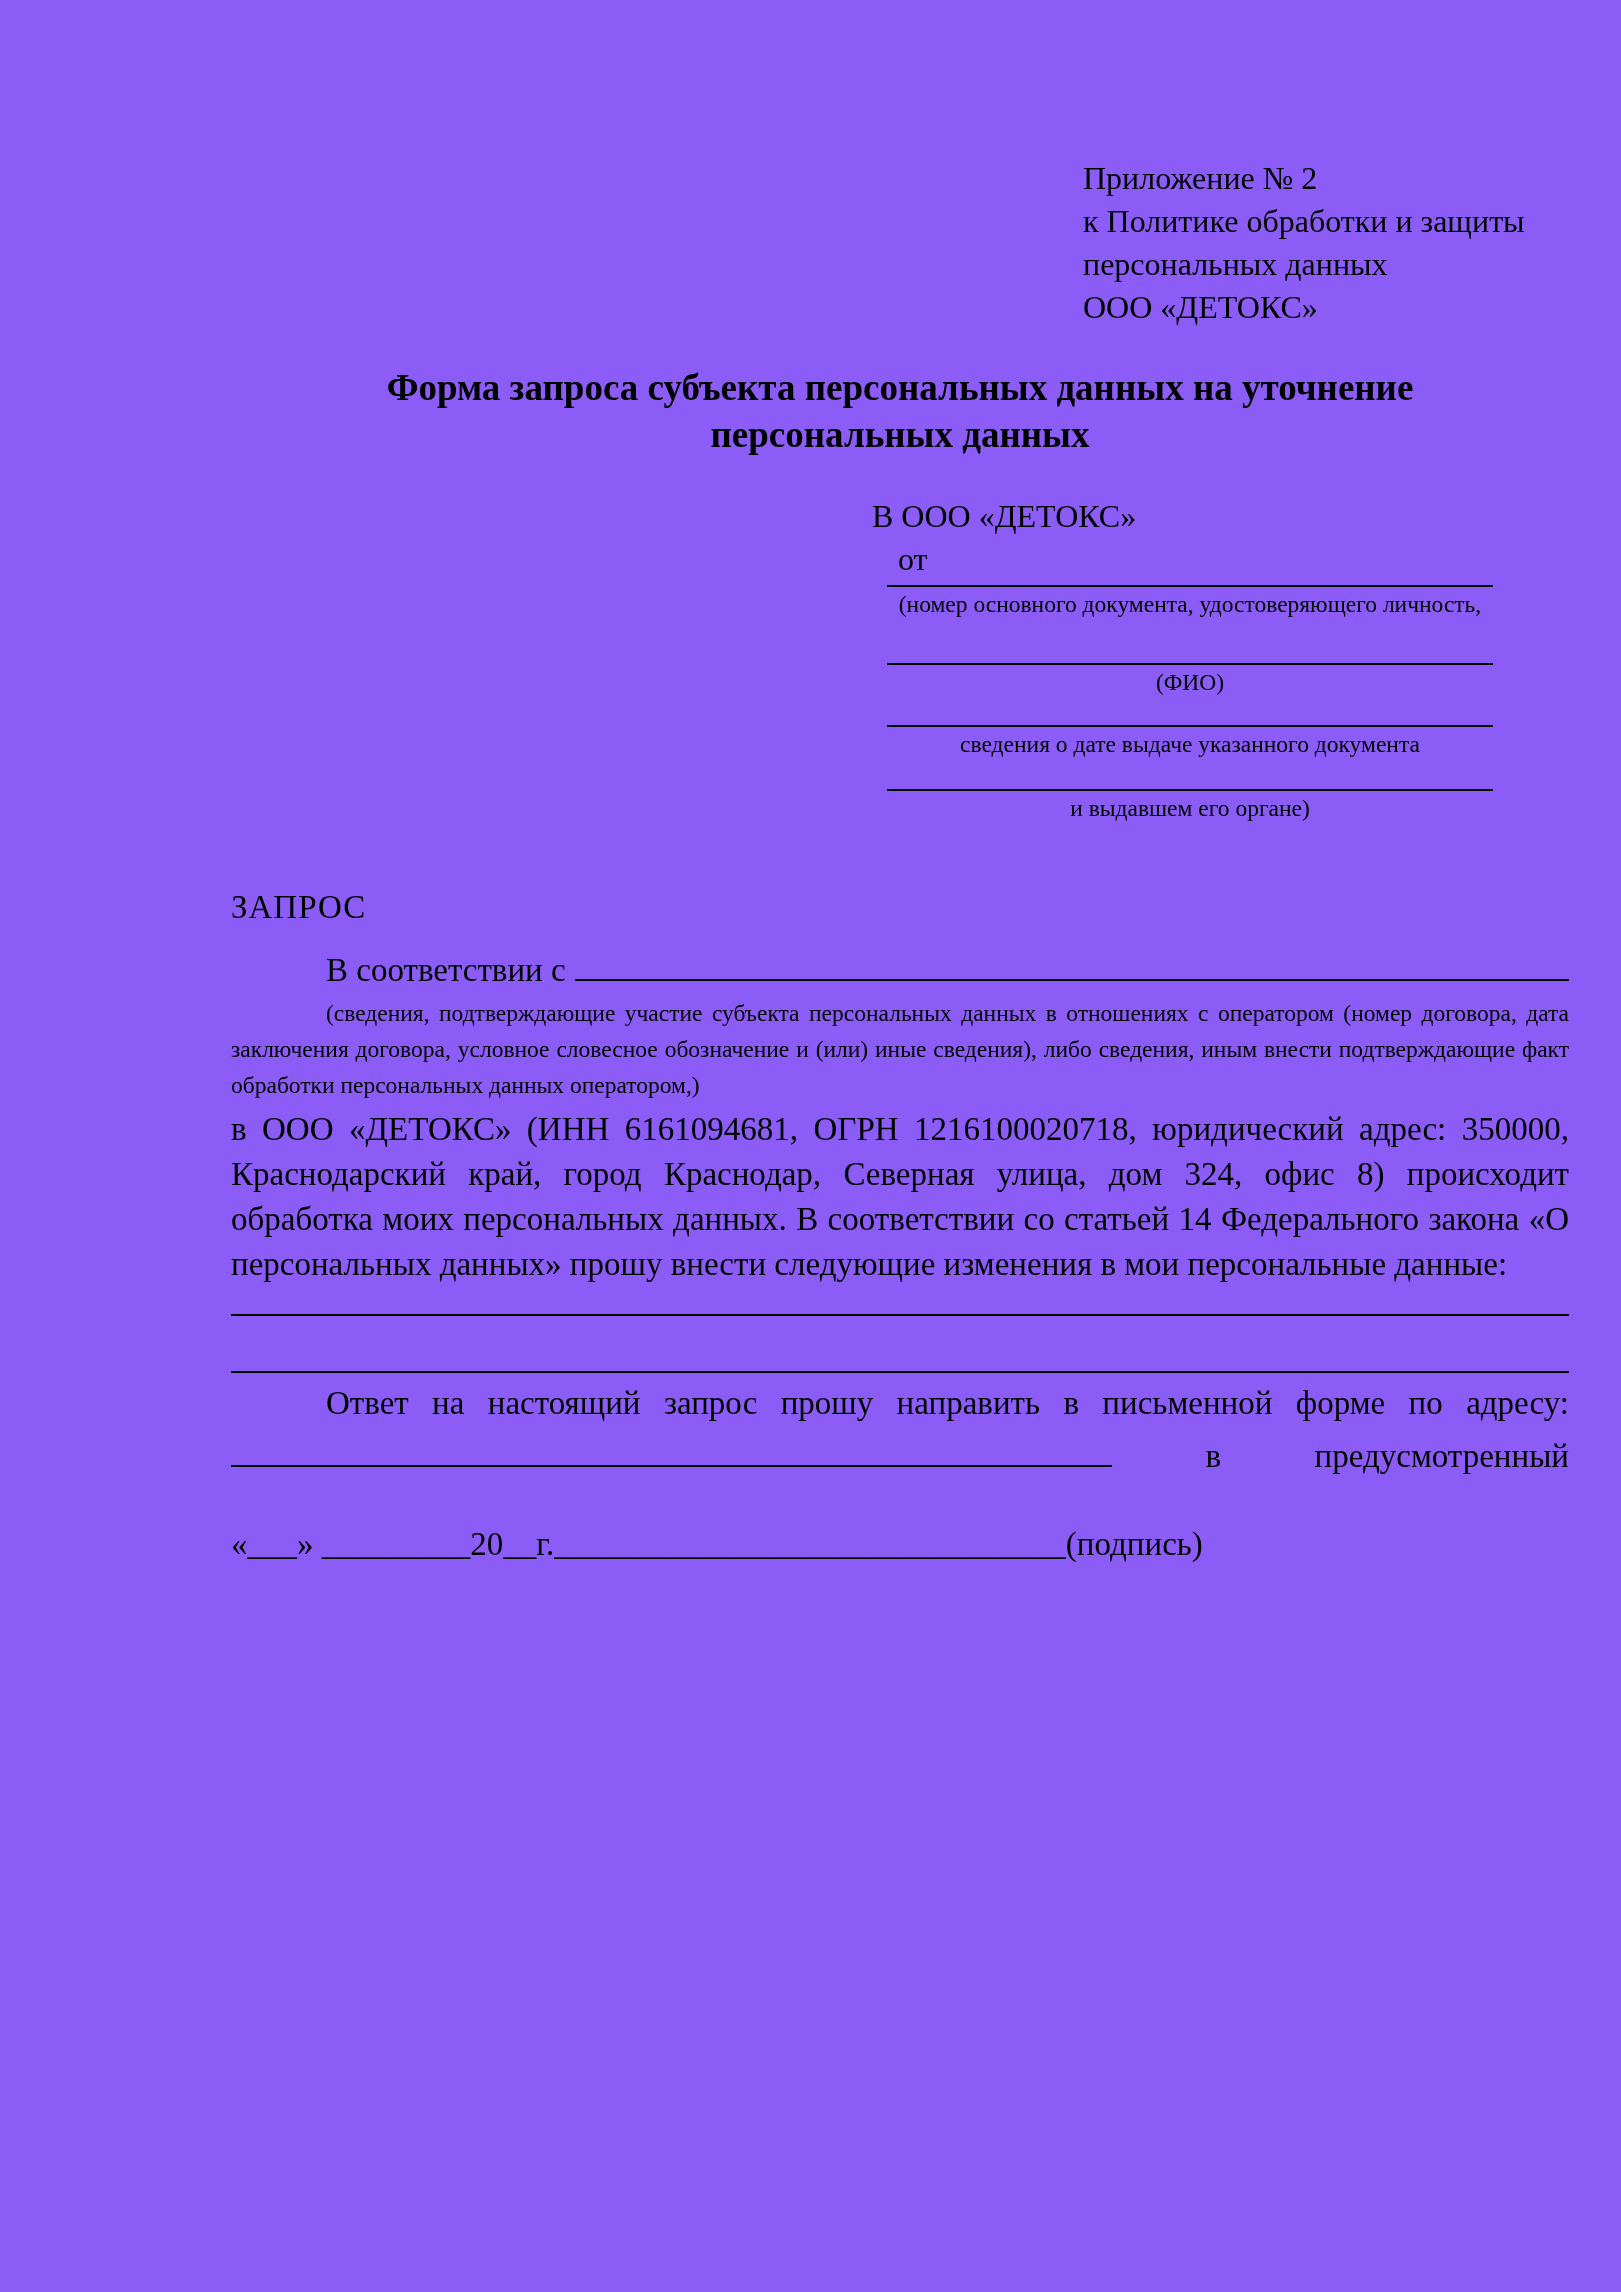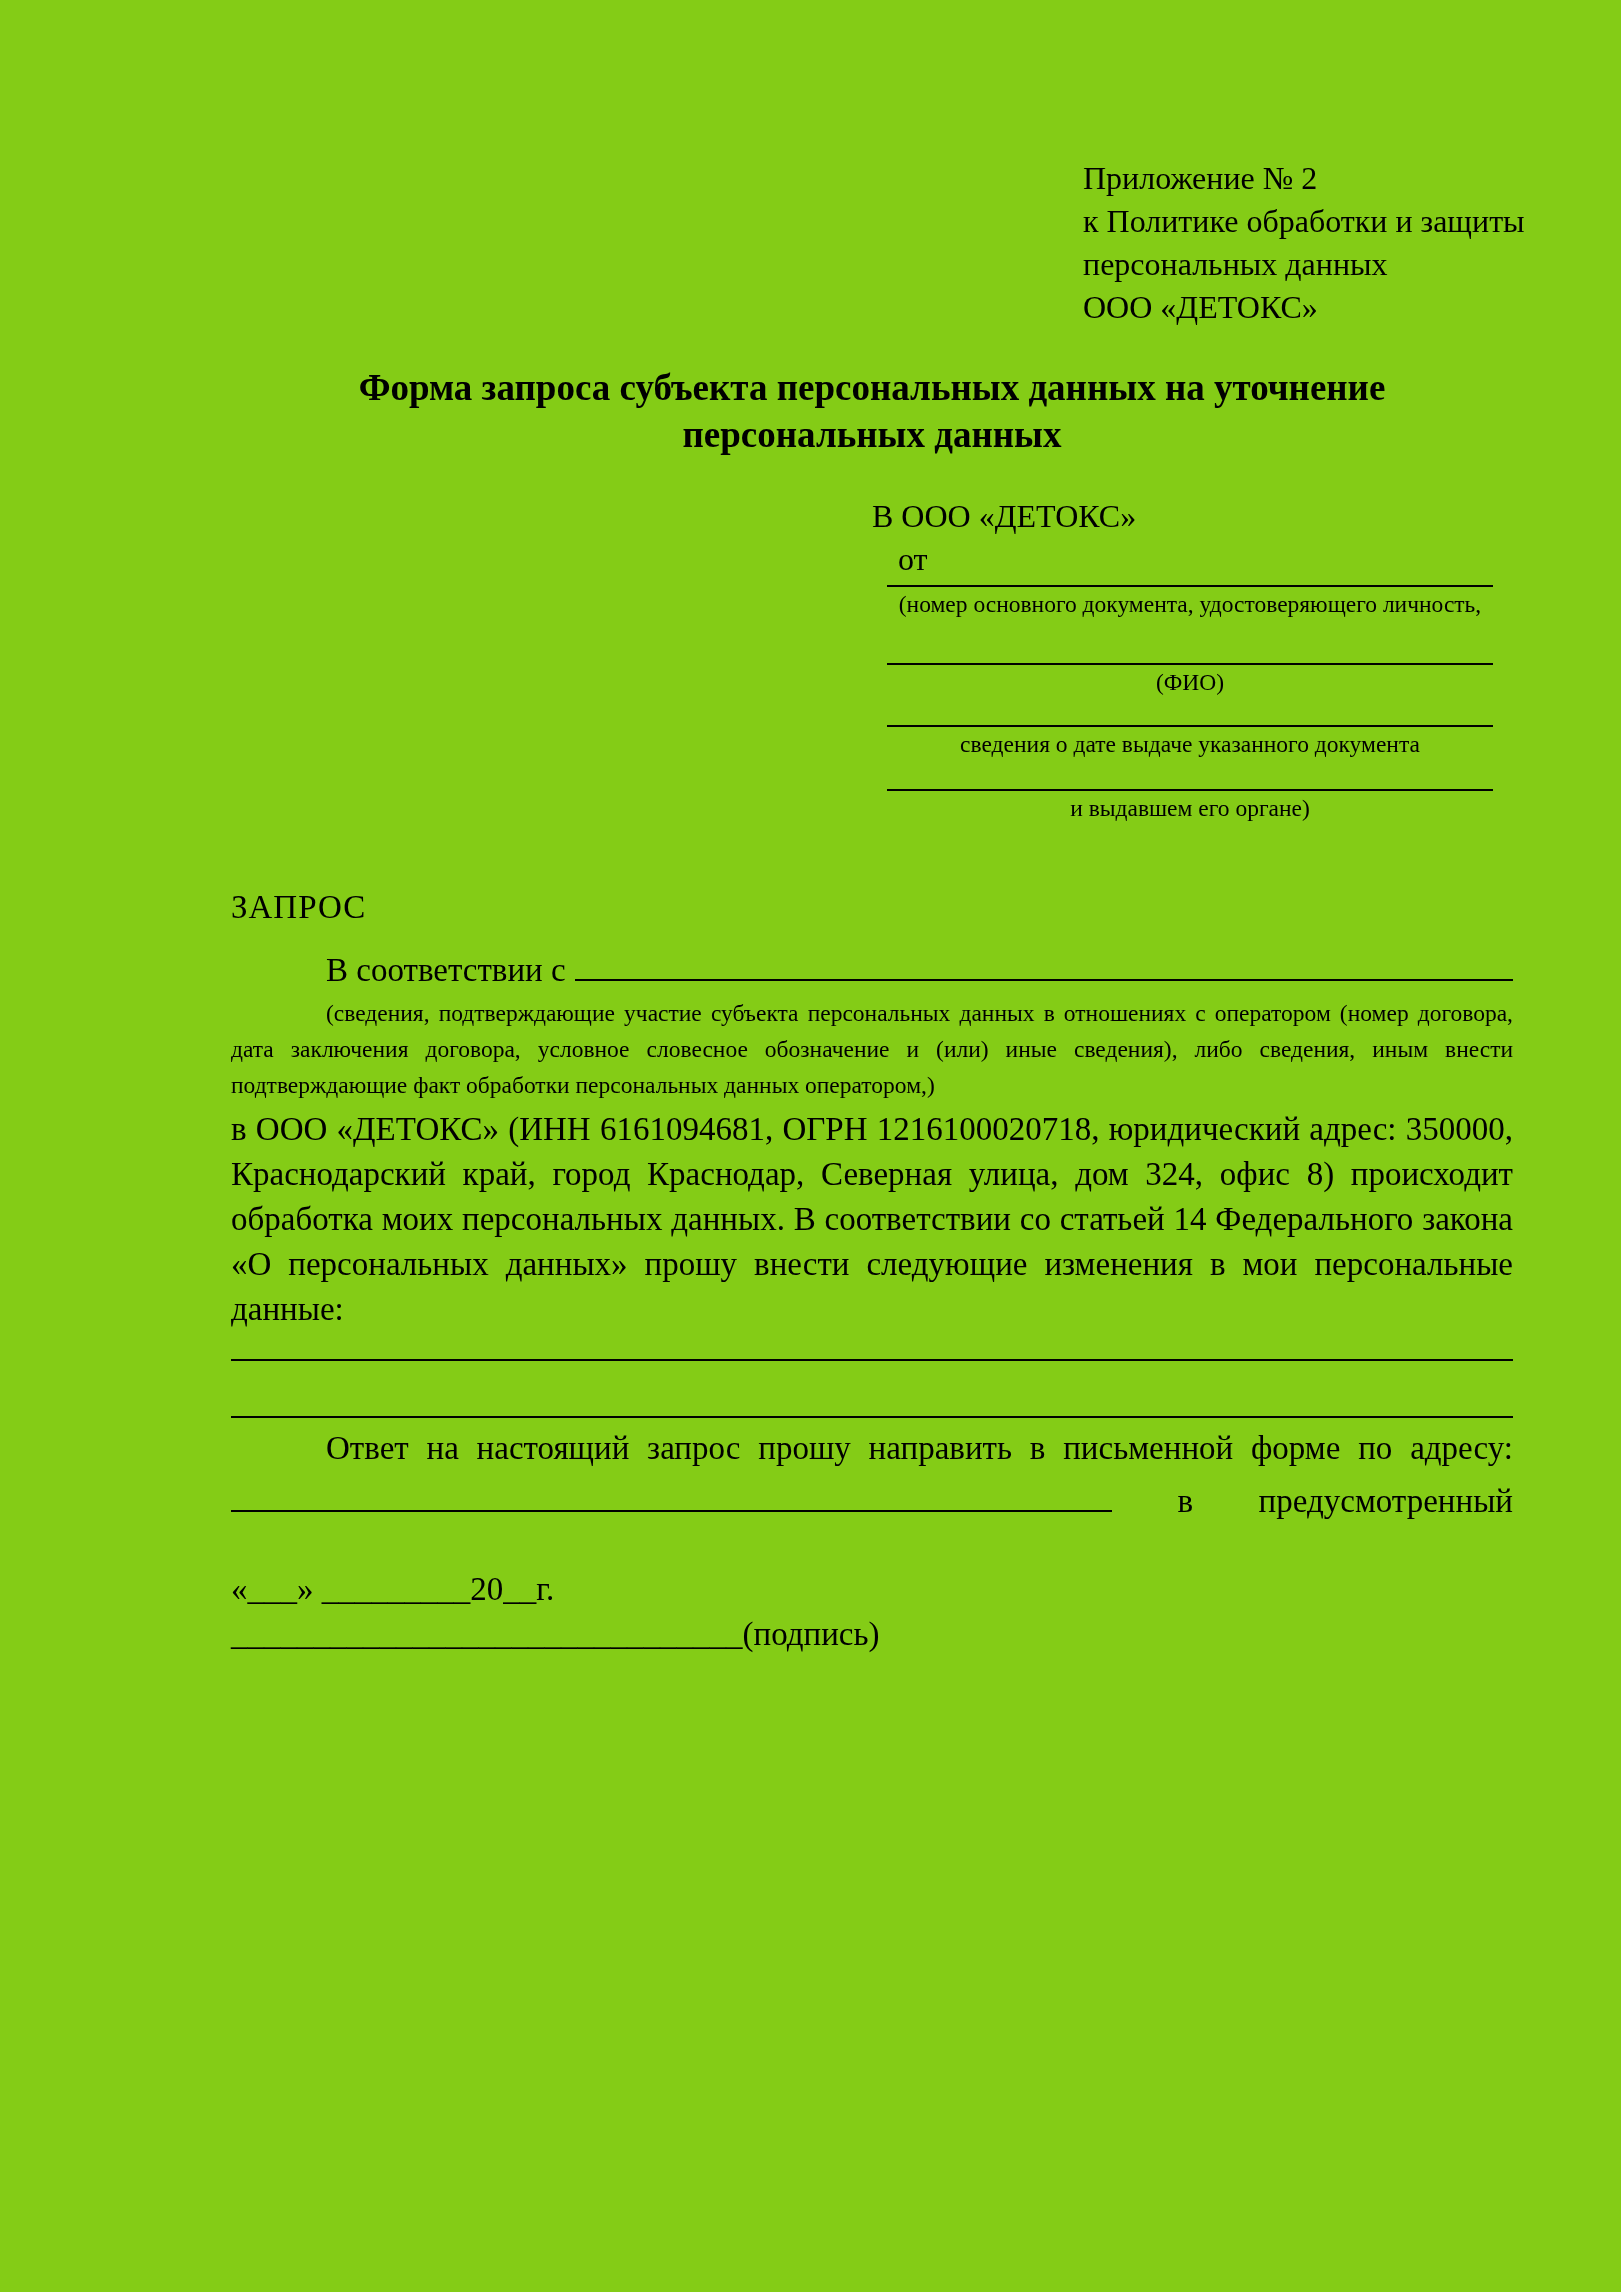--- a/index.html
+++ b/index.html
@@ -1,26 +1,26 @@
 <!DOCTYPE html>
 <html><head>
 <meta charset="utf-8">
 <style>
   html,body{margin:0;padding:0;background:#ffffff;}
   .page{
     position:relative;
     width:1621px;
     height:2293px;
-    background:#84cc16;
+    background:#8b5cf6;
     color:#000000;
     font-family:"Liberation Serif","DejaVu Serif",serif;
     font-size:33px;
     line-height:45px;
     box-sizing:border-box;
-    padding:157px 108px 0 231px;
+    padding:157px 52px 0 231px;
     overflow:hidden;
   }
   .appendix{
     margin-left:852px;
     font-size:32px;
     line-height:43px;
     white-space:nowrap;
   }
   .doc-title{
     margin:35px auto 16px auto;
@@ -94,24 +94,23 @@
   }
   .reply-line2 .write-line{
     flex:0 0 881px;
     border-bottom:2.9px solid #000;
     height:37px;
   }
   .reply-line2 .w{flex:0 0 auto;}
   .reply-line3{margin-top:2px;}
   .sig-row{
     display:flex;
-    justify-content:flex-end;
+    justify-content:flex-start;
     align-items:baseline;
     margin-top:43px;
-    flex-direction:column;
   }
   .sig-row .date{white-space:nowrap;}
   .sig-row .sig{white-space:nowrap;}
 </style>
 </head>
 <body>
 
 <div class="page">
 
   <div class="appendix">

